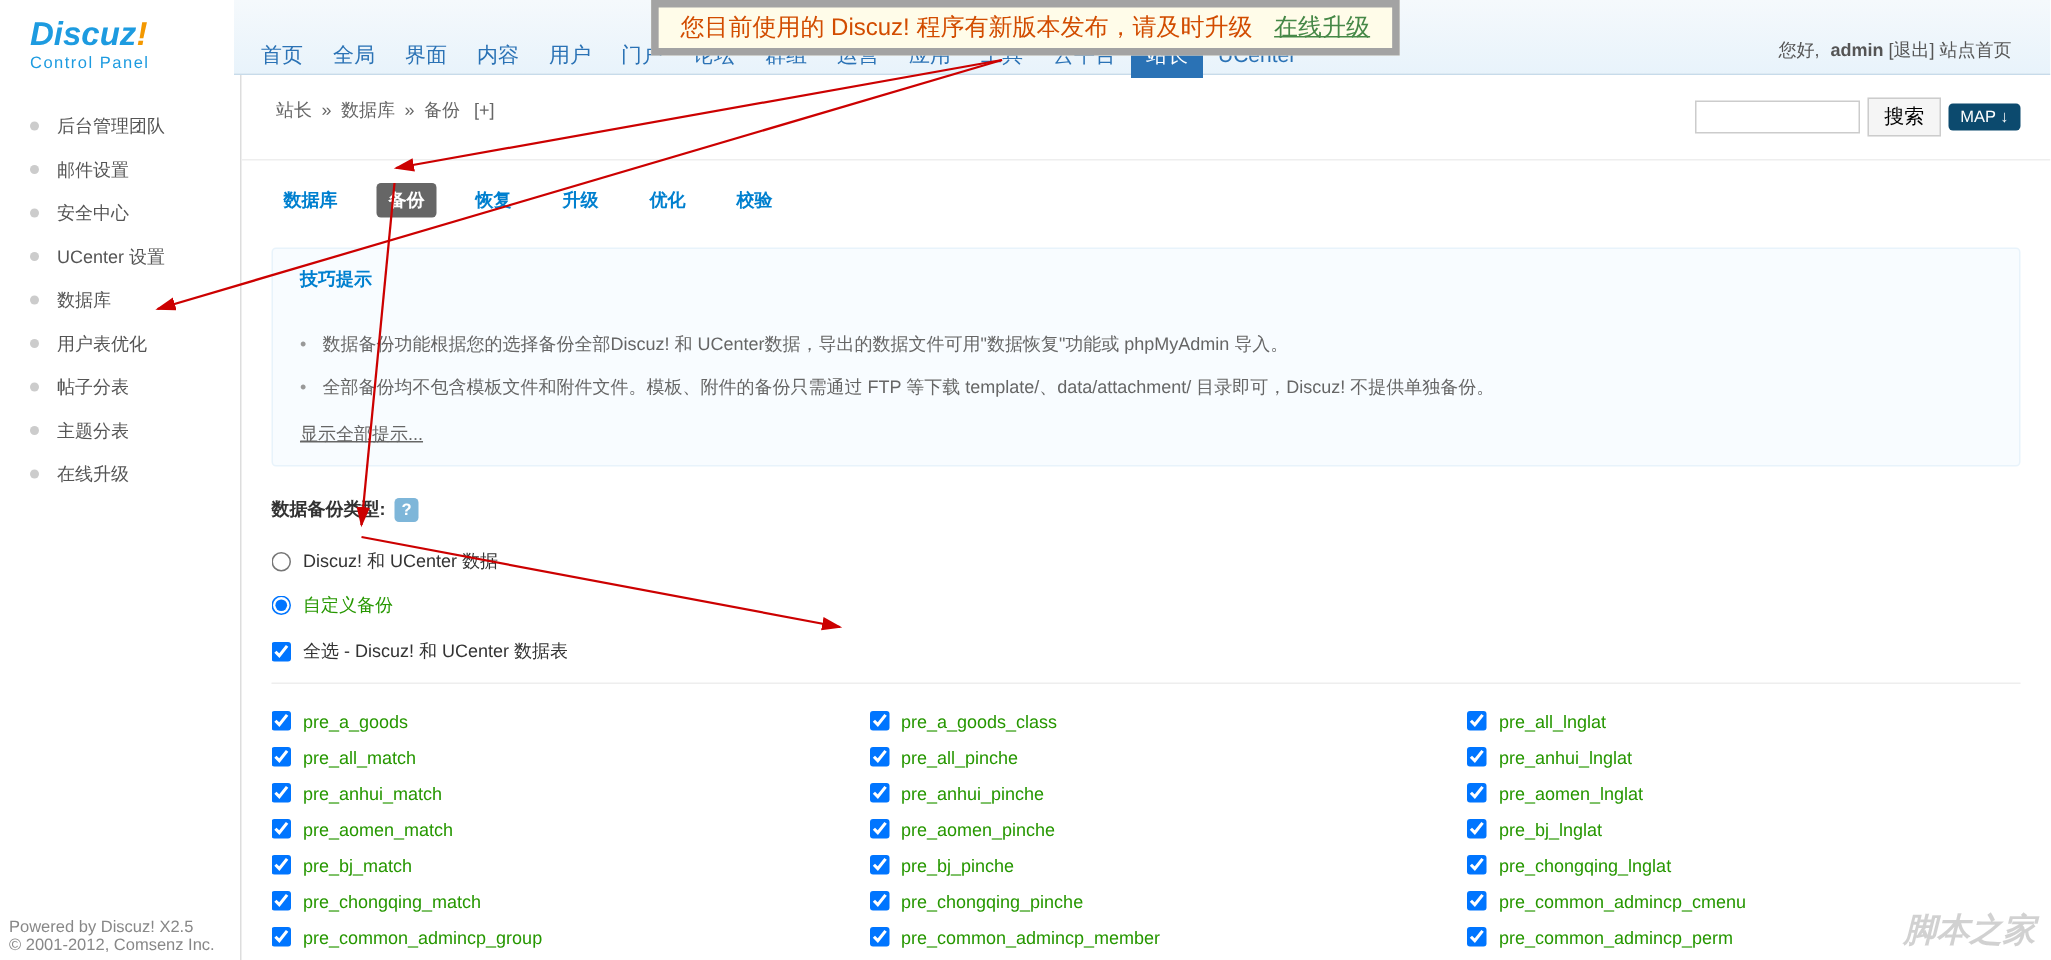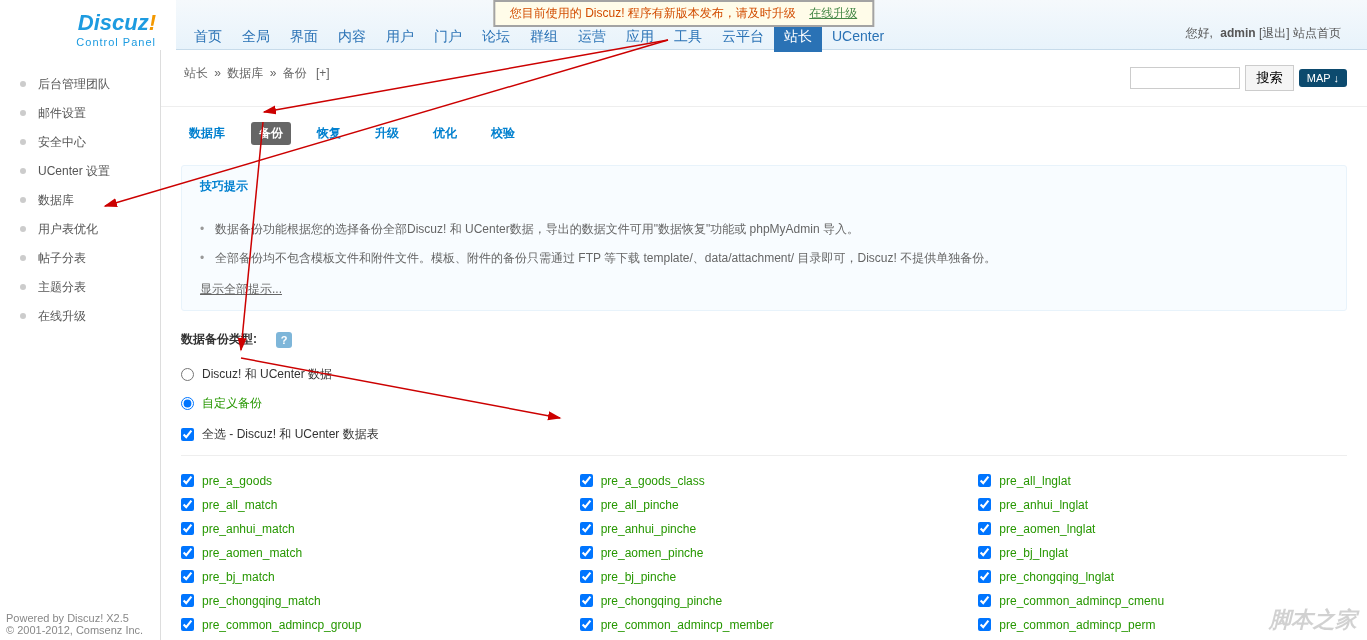--- a/index.html
+++ b/index.html
@@ -1,22 +1,22 @@
 <!DOCTYPE html>
 <html><head>
   <meta charset="utf-8">
   <style>
     * { margin: 0; padding: 0; box-sizing: border-box; }
     body { font-family: "Microsoft YaHei", Arial, sans-serif; font-size: 12px; color: #333; background: #fff; width: 1367px; height: 640px; overflow: hidden; }
     
-    .notice-bar { position: absolute; top: 0; left: 50%; transform: translateX(-50%); background: #fffce9; border: 2px solid #a3a3a3; padding: 3px 15px; font-size: 12px; color: #d24c00; z-index: 10; }
+    .notice-bar { position: absolute; top: 0; left: 50%; transform: translateX(-50%); background: #fffce9; border: 5px solid #a3a3a3; padding: 3px 15px; font-size: 16px; color: #d24c00; z-index: 10; }
     .notice-bar a { color: #468847; text-decoration: underline; margin-left: 10px; }
     
     .header { display: flex; height: 50px; }
-    .logo { width: 176px; padding: 10px 20px; text-align: right; }
+    .logo { width: 156px; padding: 10px 20px; }
     .logo-text { color: #1d9be0; font-size: 22px; font-weight: bold; font-style: italic; }
     .logo-exc { color: #f39800; }
     .logo-sub { color: #1d9be0; font-size: 11px; letter-spacing: 1px; }
     
     .nav-area { flex: 1; background: linear-gradient(#f5f9fc, #e8f3fb); border-bottom: 1px solid #c7dbea; position: relative; }
     .nav-tabs { display: flex; padding-top: 22px; padding-left: 8px; }
     .nav-tab { padding: 6px 10px; color: #2a72b5; cursor: pointer; font-size: 14px; }
     .nav-tab.active { background: #2a72b5; color: #fff; border-radius: 3px 3px 0 0; }
     .user-info { position: absolute; right: 26px; top: 25px; color: #555; }
     .user-info span { margin: 0 4px; }
@@ -41,21 +41,21 @@
     
     .section { padding: 10px 20px; }
     .tip-box { border: 1px solid #e8f3fb; background: #f8fcff; border-radius: 3px; padding: 12px 18px; margin-bottom: 20px; }
     .tip-title { color: #0180cf; font-weight: bold; margin-bottom: 12px; }
     .tip-list { list-style: none; margin-top: 20px; }
     .tip-list li { padding: 5px 0 5px 15px; position: relative; color: #666; line-height: 1.6; }
     .tip-list li::before { content: "•"; position: absolute; left: 0; color: #999; }
     .show-all { color: #666; text-decoration: underline; cursor: pointer; display: inline-block; margin-top: 8px; }
     
     .form-section { margin-top: 15px; }
-    .section-label { font-weight: bold; margin-bottom: 12px; display: flex; align-items: center; gap: 19px; }
+    .section-label { font-weight: bold; margin-bottom: 12px; display: flex; align-items: center; gap: 6px; }
     .help-icon { width: 16px; height: 16px; background: #7eb6d9; border-radius: 3px; color: #fff; text-align: center; line-height: 16px; font-size: 11px; }
     .radio-row { padding: 6px 0; display: flex; align-items: center; gap: 8px; }
     .radio-row label { cursor: pointer; }
     .radio-row.selected label { color: #269700; }
     .checkbox-row { padding: 8px 0 12px; border-bottom: 1px solid #eee; display: flex; align-items: center; gap: 8px; }
     
     .table-grid { display: grid; grid-template-columns: repeat(3, 1fr); gap: 4px 30px; padding-top: 15px; }
     .table-item { display: flex; align-items: flex-start; gap: 8px; padding: 3px 0; }
     .table-item label { color: #269700; cursor: pointer; }
     

